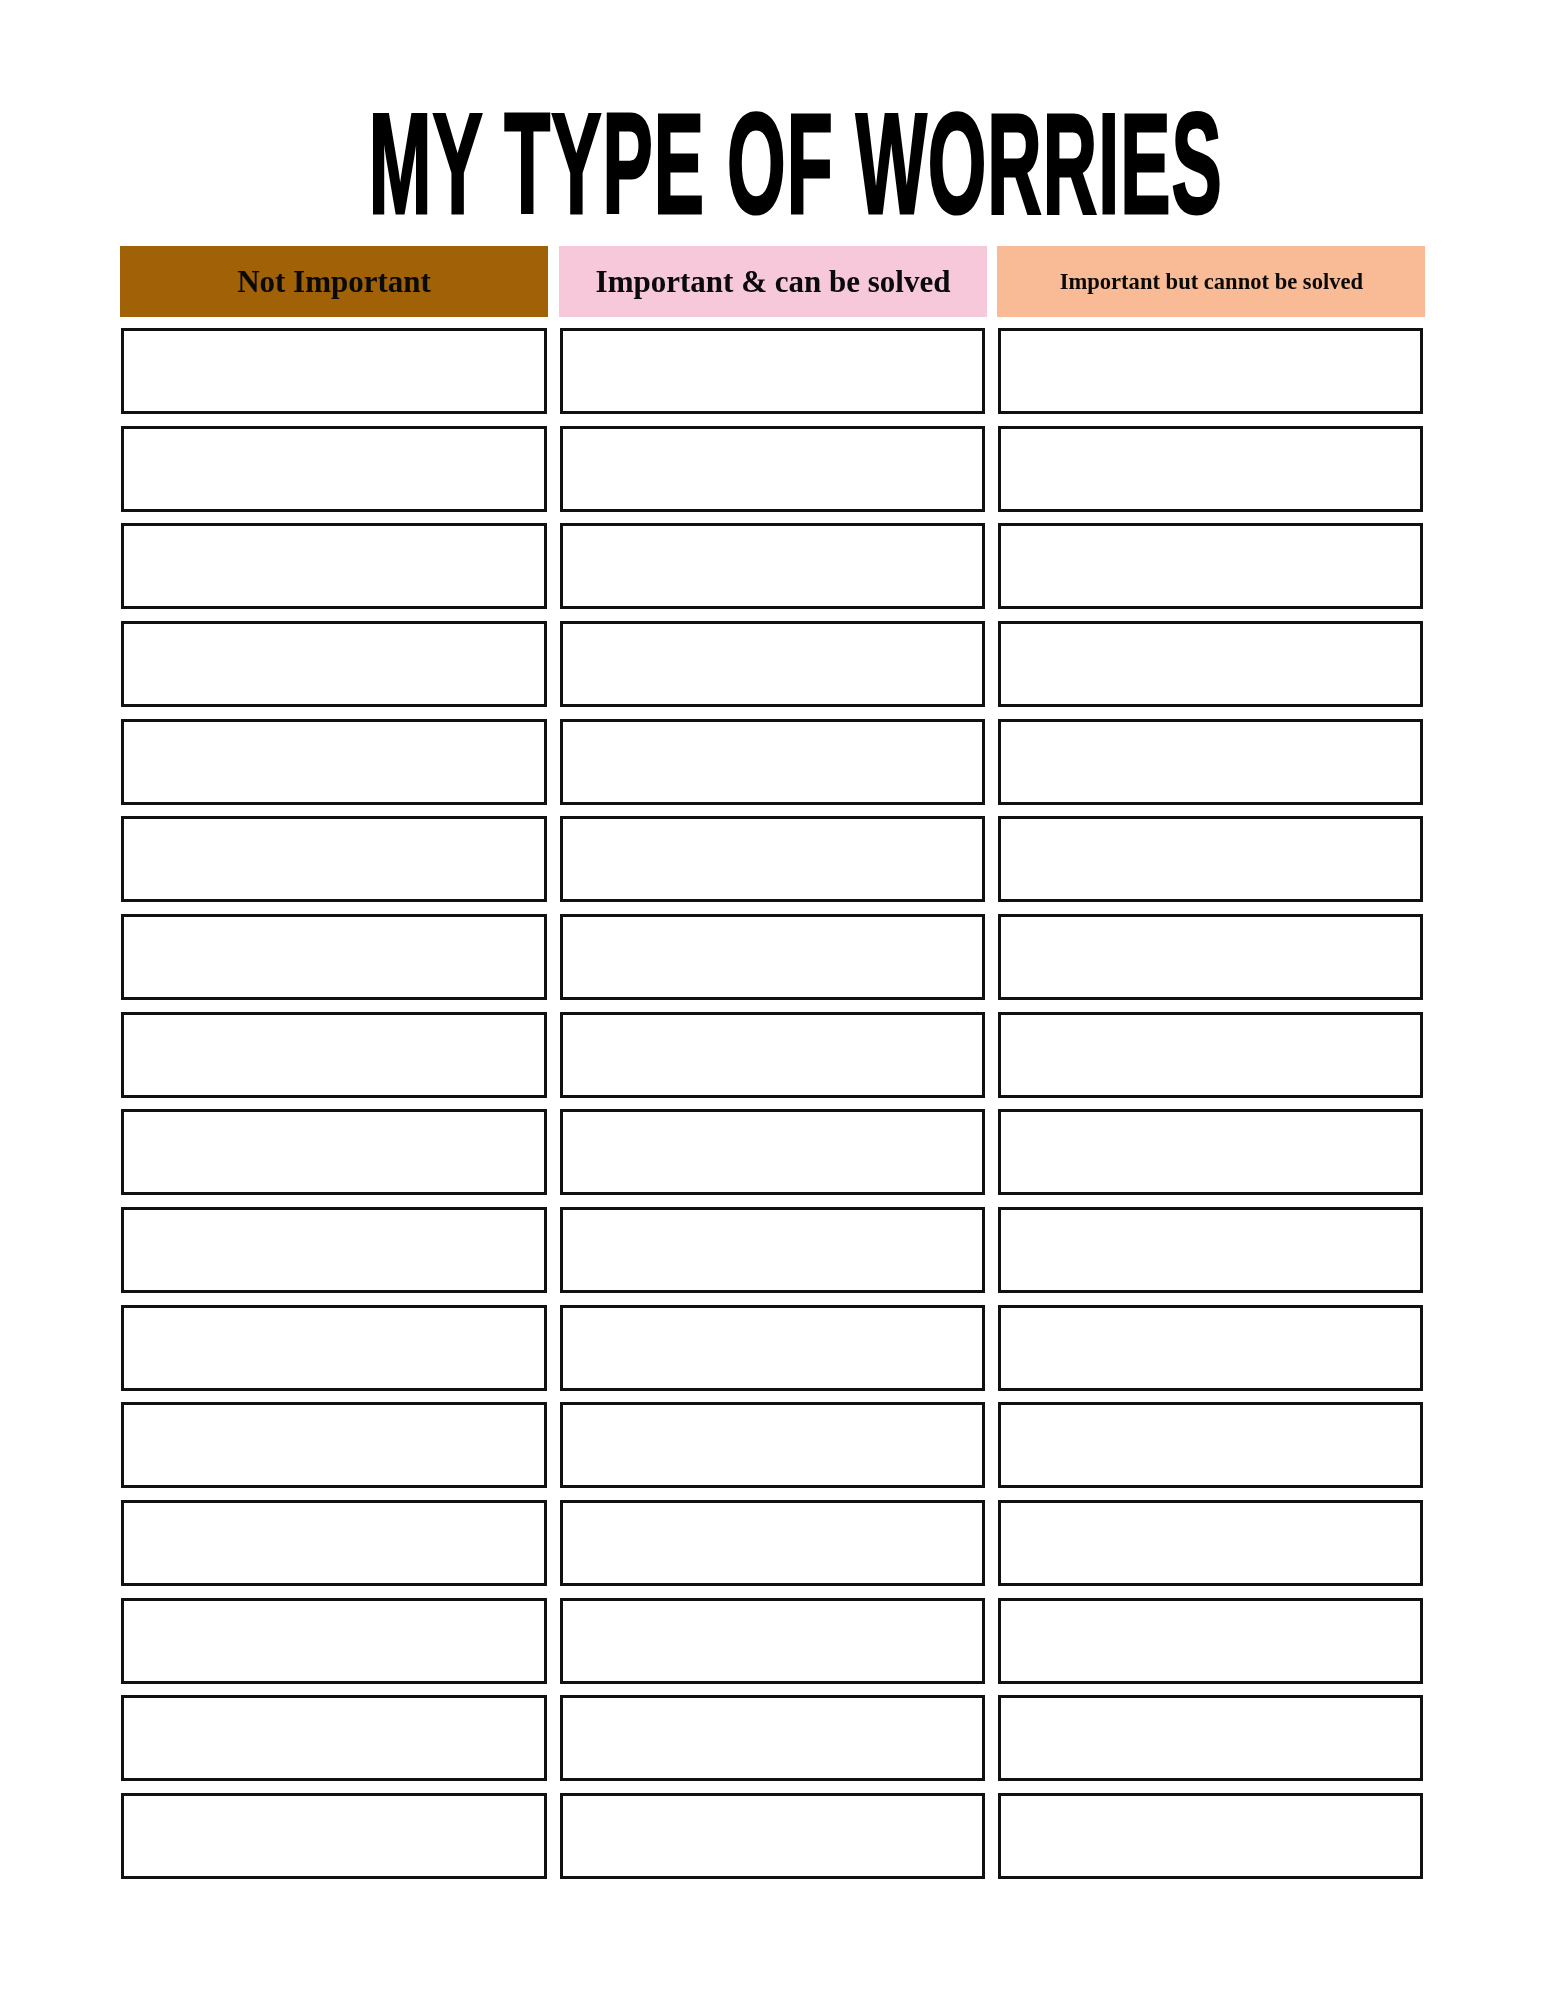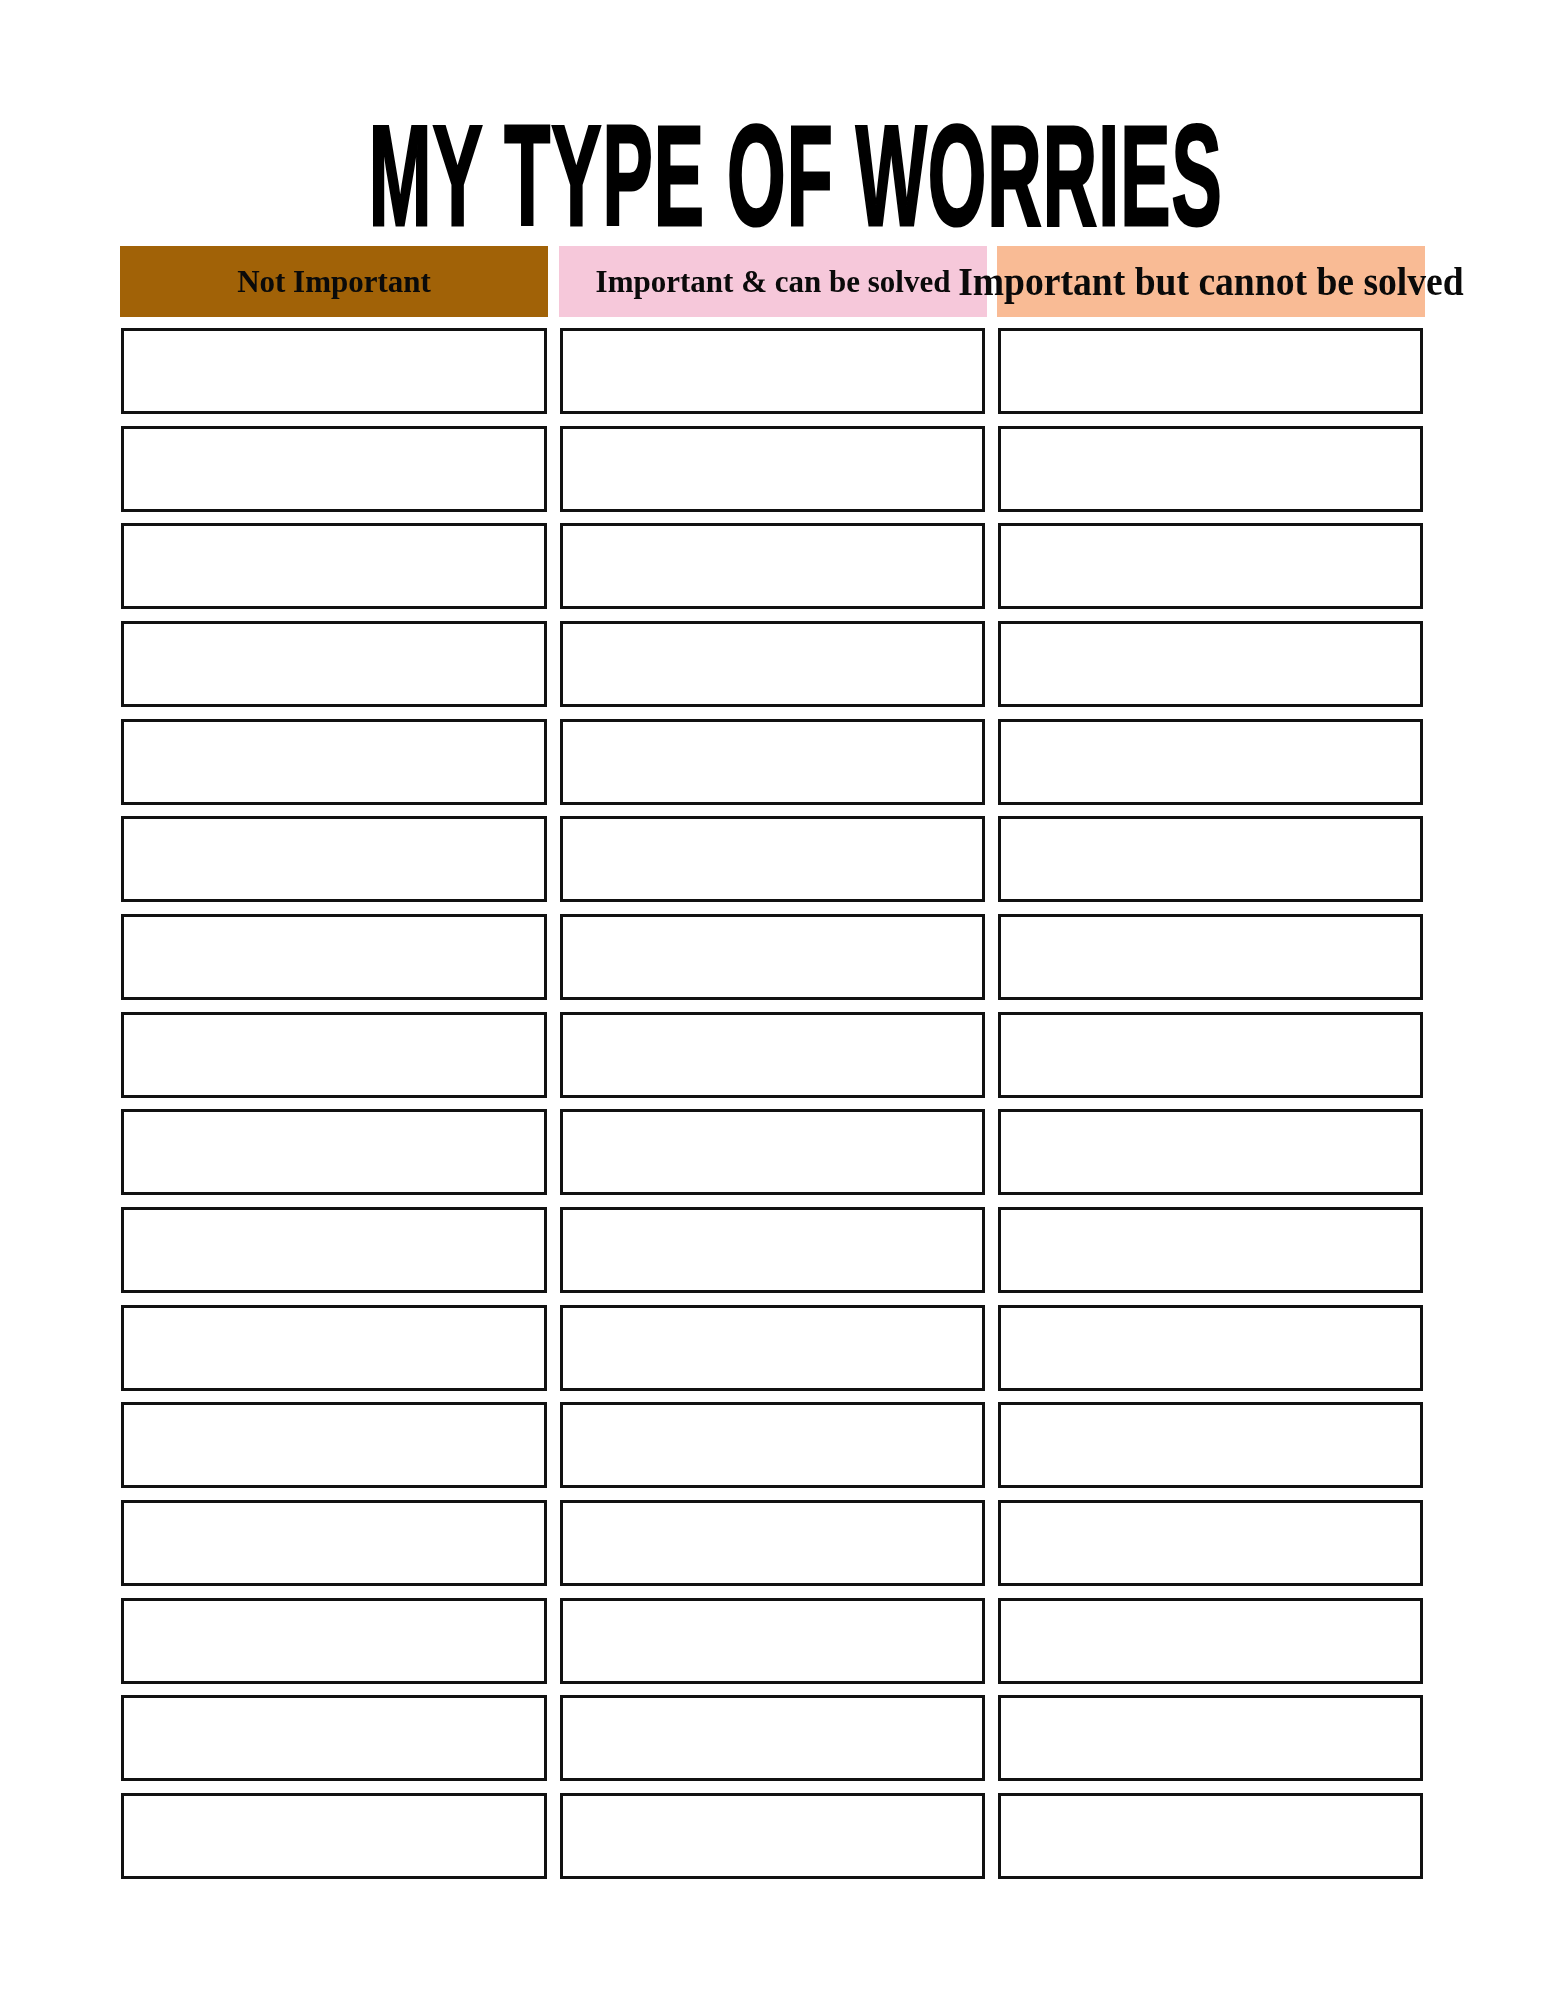--- a/index.html
+++ b/index.html
@@ -10,21 +10,21 @@
     body {
       width: 1545px;
       height: 2000px;
       position: relative;
       overflow: hidden;
       font-family: "Liberation Serif", serif;
     }
     .title-wrap {
       position: absolute;
       left: 0;
-      top: 108px;
+      top: 96px;
       width: 1318px;
       height: 135px;
       text-align: center;
     }
     .title {
       display: inline-block;
       font-family: "Liberation Sans", sans-serif;
       font-weight: 900;
       font-size: 142px;
       line-height: 135px;
@@ -53,21 +53,21 @@
       font-family: "Liberation Serif", serif;
       font-weight: bold;
       color: #0a0a0a;
       white-space: nowrap;
     }
     .header span {
       display: inline-block;
     }
     .h1 { left: 0; width: 428px; font-size: 31px; }
     .h2 { left: 439px; width: 428px; font-size: 31px; }
-    .h3 { left: 877px; width: 428px; font-size: 40px; }
+    .h3 { left: 877px; width: 428px; font-size: 24px; }
     .h3 span { transform: scaleX(0.94); }
     .grid {
       position: absolute;
       left: 120px;
       top: 328px;
       width: 1305px;
     }
     .row {
       position: absolute;
       left: 0;

